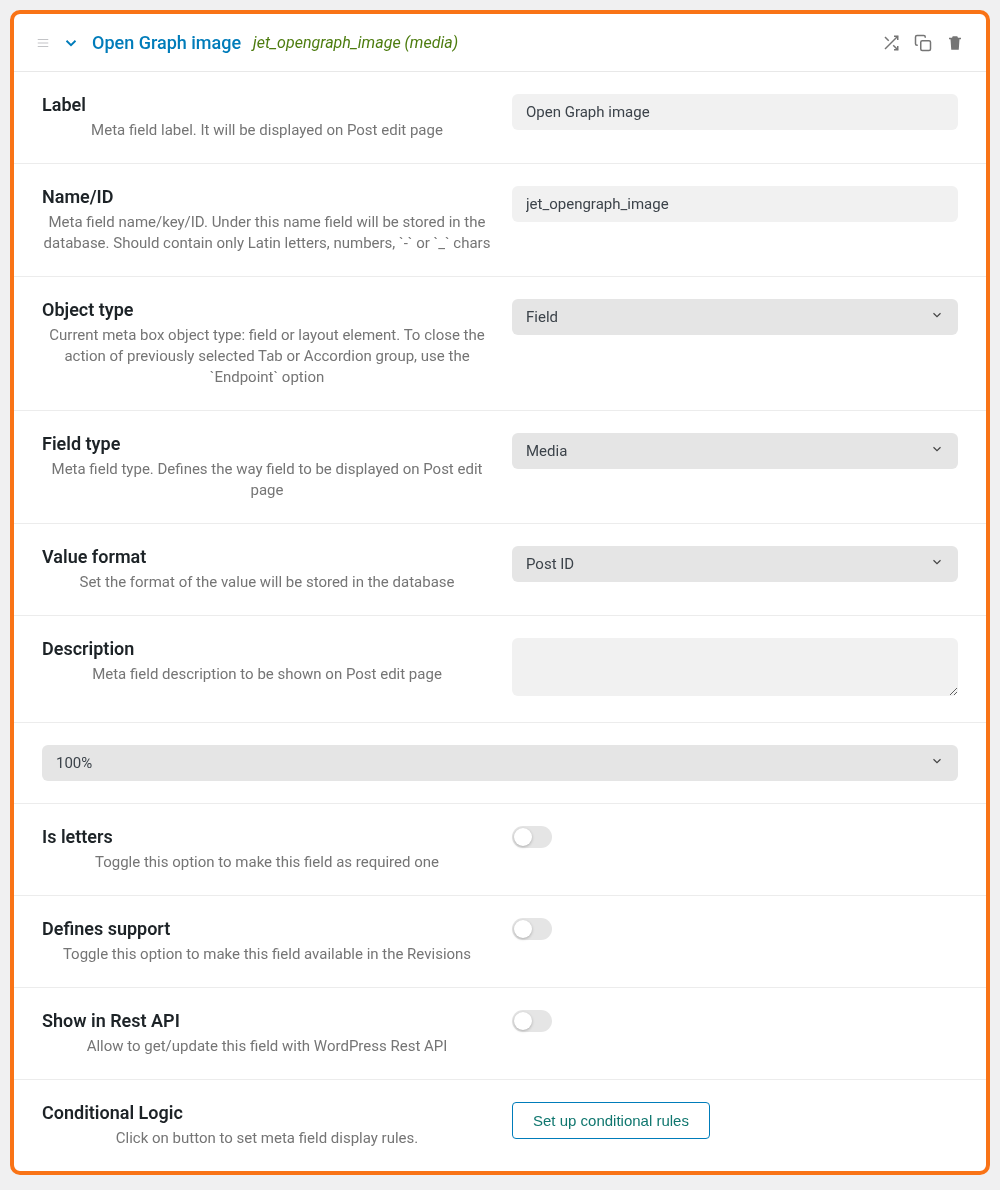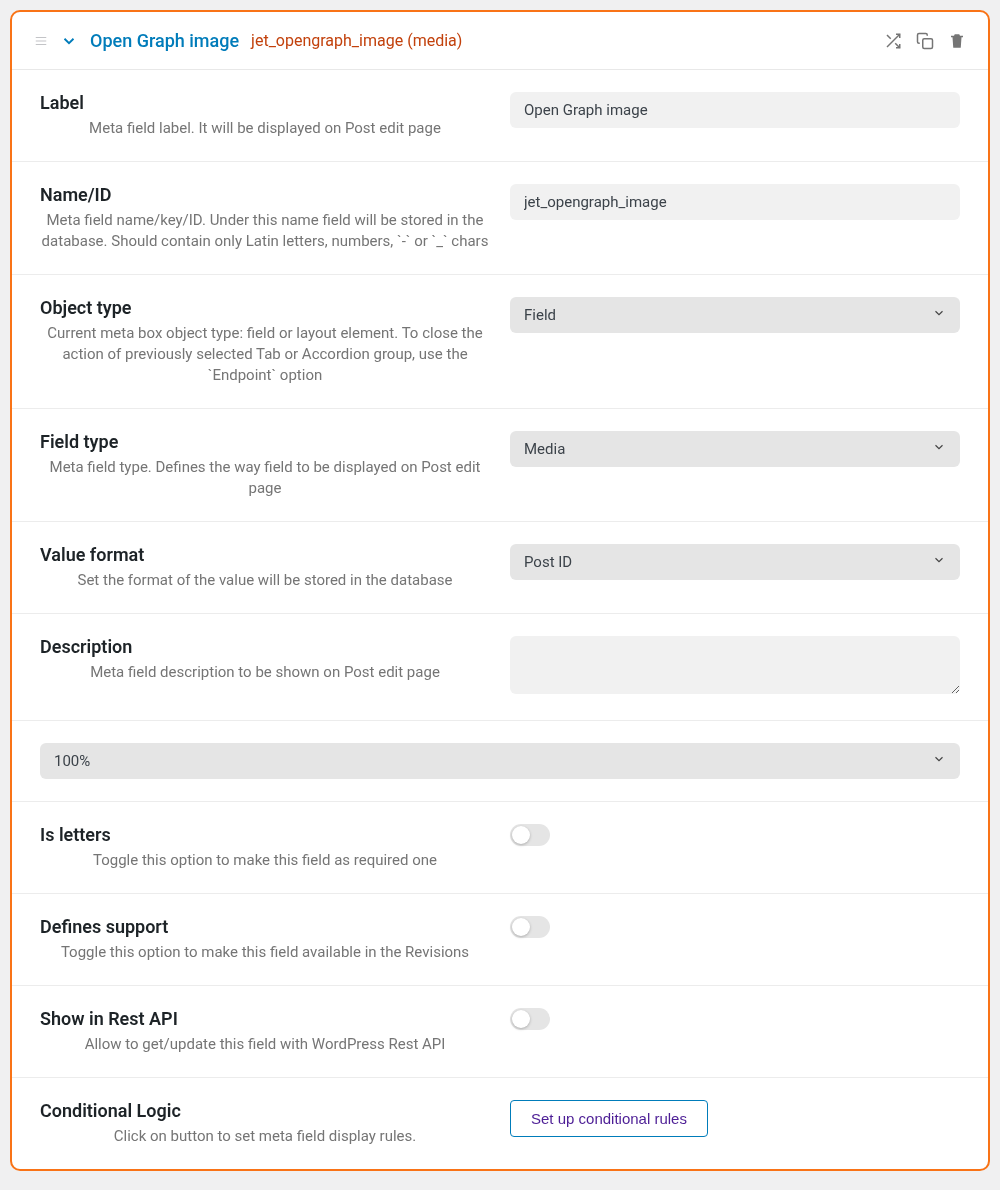--- a/index.html
+++ b/index.html
@@ -5,21 +5,21 @@
     * { box-sizing: border-box; margin: 0; padding: 0; }
     body {
       font-family: -apple-system, BlinkMacSystemFont, "Segoe UI", Roboto, Helvetica, Arial, sans-serif;
       background: #f0f0f1;
       padding: 10px;
       font-size: 15px;
       color: #1d2327;
     }
     .panel {
       background: #fff;
-      border: 2px solid #f97316;
+      border: 4px solid #f97316;
       border-radius: 10px;
       overflow: hidden;
     }
     .header {
       display: flex;
       align-items: center;
       padding: 18px 22px;
       border-bottom: 1px solid #e8e8e8;
     }
     .drag-icon {
@@ -32,21 +32,22 @@
       margin-right: 12px;
       display: flex;
     }
     .header-title {
       color: #007cba;
       font-size: 18px;
       font-weight: 500;
       margin-right: 12px;
     }
     .header-subtitle {
-      color: #c2410c;
+      color: #4d7c0f;
+      font-style: italic;
       font-size: 16px;
     }
     .header-actions {
       margin-left: auto;
       display: flex;
       gap: 14px;
       color: #757575;
     }
     .icon-btn {
       cursor: pointer;
@@ -139,21 +140,21 @@
       top: 2px;
       width: 18px;
       height: 18px;
       background: #fff;
       border-radius: 50%;
       box-shadow: 0 1px 3px rgba(0,0,0,0.25);
     }
     .outline-btn {
       display: inline-block;
       border: 1.5px solid #007cba;
-      color: #4c1d95;
+      color: #0f766e;
       background: #fff;
       padding: 9px 20px;
       border-radius: 4px;
       font-size: 15px;
       font-weight: 500;
       cursor: pointer;
     }
   </style>
 </head>
 <body>

